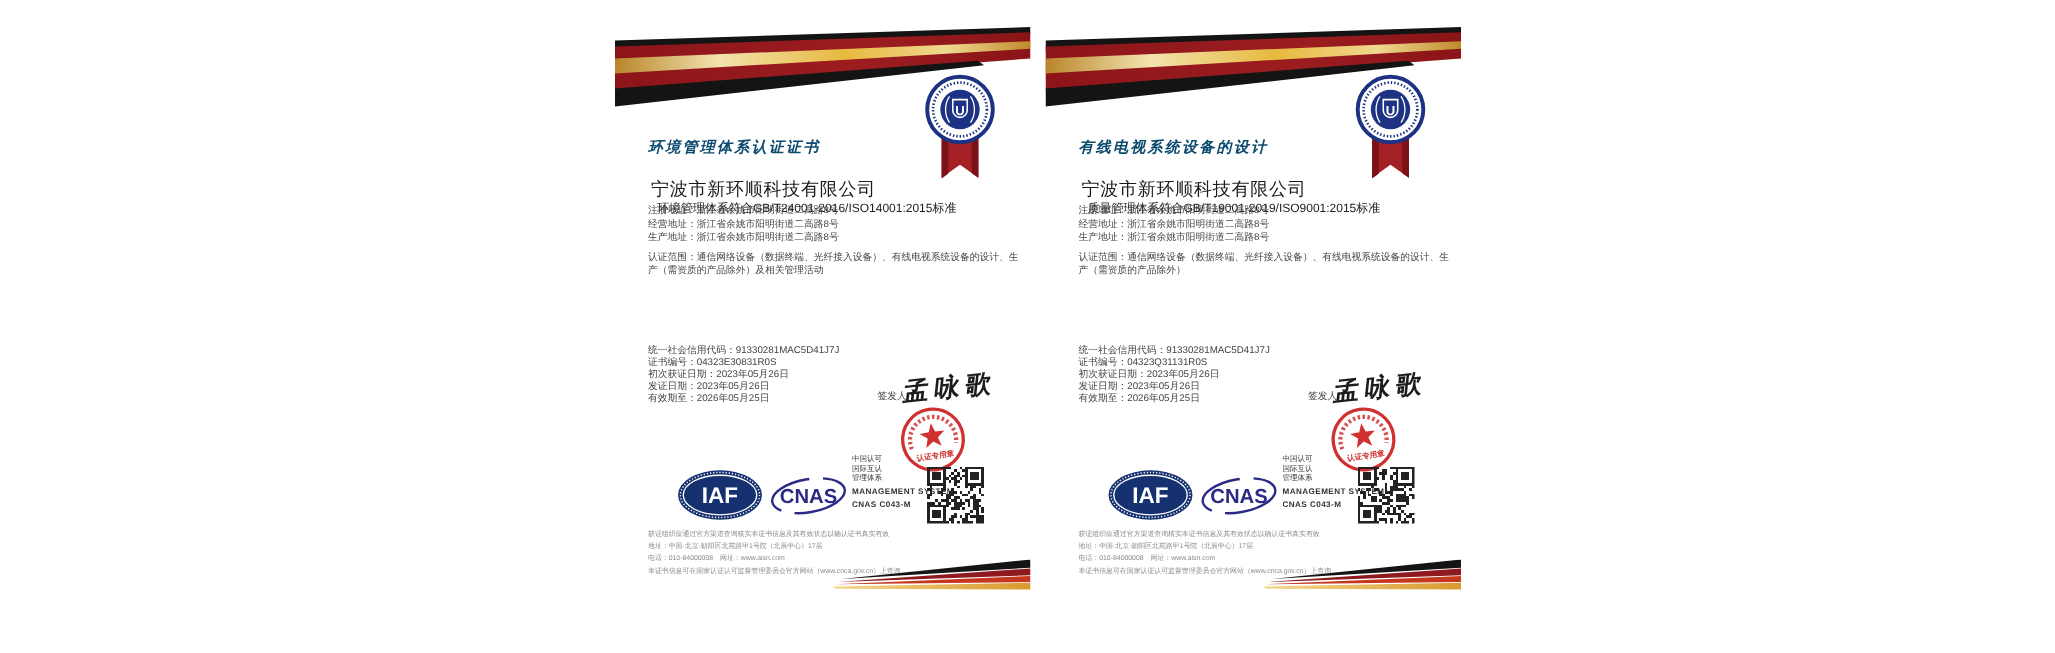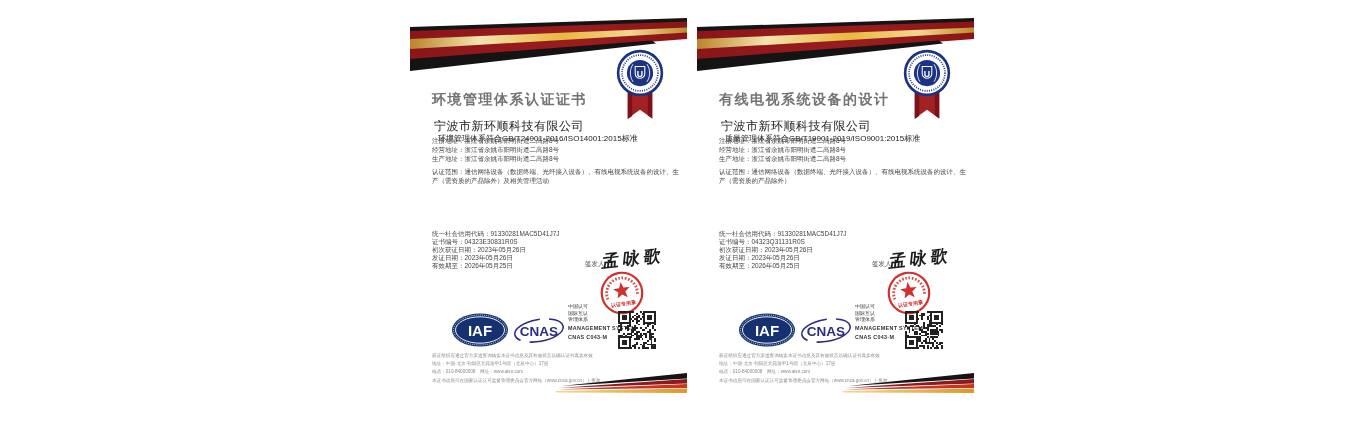--- a/index.html
+++ b/index.html
@@ -3,21 +3,21 @@
 <meta charset="utf-8">
 <style>
   html,body{margin:0;padding:0;width:1370px;height:435px;background:#ffffff;overflow:hidden;
     font-family:"Liberation Sans","DejaVu Sans",sans-serif;}
   .cert{position:absolute;top:15px;width:277px;height:405px;background:#fff;}
   .c0{left:410px}
   .c1{left:697px}
   .abs{position:absolute;}
   .header-svg{left:0;top:3px;width:277px;height:55px;}
   .badge{left:202px;top:28px;width:56px;height:88px;}
-  .cert-title{left:22px;top:76px;font-size:14px;font-weight:700;color:#737373;letter-spacing:1.5px;white-space:nowrap;}
+  .cert-title{left:22px;top:76px;font-size:10px;font-weight:700;color:#0c4a6e;letter-spacing:1.5px;white-space:nowrap;font-style:italic;}
   .company{left:24px;top:103px;font-size:12px;font-weight:400;color:#1a1a1a;letter-spacing:.5px;white-space:nowrap;}
   .standard{left:28px;top:118px;font-size:8px;font-weight:400;color:#222;white-space:nowrap;}
   .addr{left:22px;top:122px;font-size:6.5px;color:#444;line-height:8.8px;white-space:nowrap;}
   .scope{left:22px;top:153px;width:252px;font-size:6.5px;color:#444;line-height:8.8px;}
   .info{left:22px;top:215px;font-size:6.5px;color:#444;line-height:8px;white-space:nowrap;}
   .signer{left:175px;top:245px;font-size:6.5px;color:#444;white-space:nowrap;}
   .signature{left:192px;top:232px;font-size:17px;font-weight:700;color:#1c1c1c;letter-spacing:4px;
     transform:rotate(-6deg) skewX(-12deg);white-space:nowrap;}
   .stamp{left:190px;top:256px;width:44px;height:44px;transform:rotate(-8deg);}
   .iaf{left:41px;top:297px;width:58px;height:36px;}

